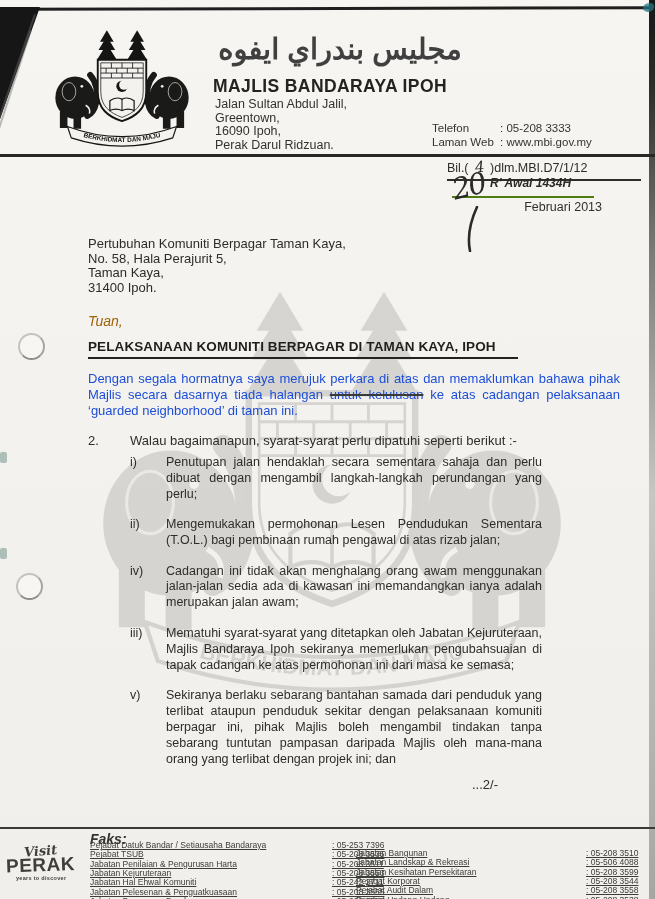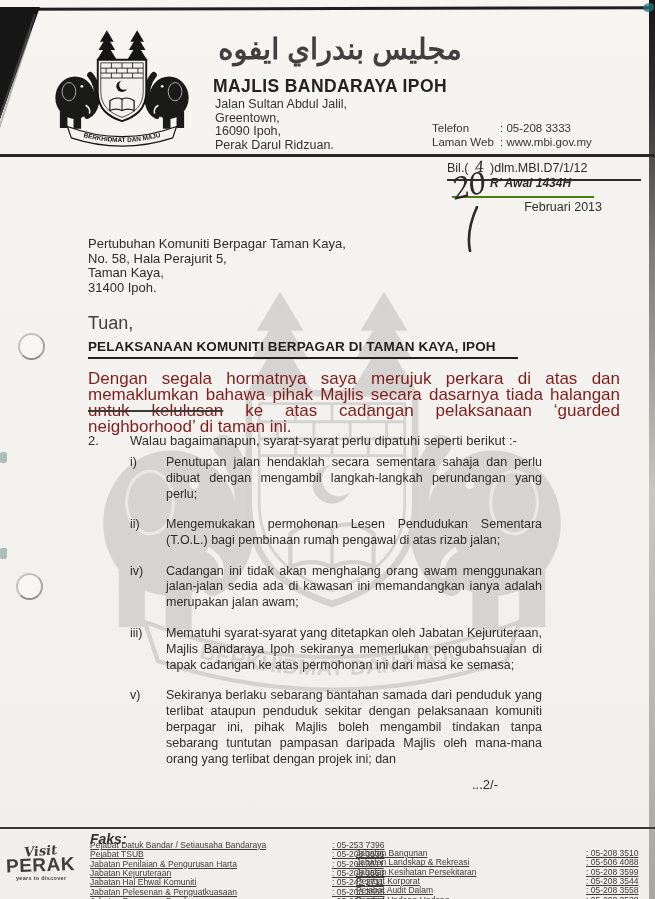--- a/index.html
+++ b/index.html
@@ -35,24 +35,24 @@
   .ref-line{position:absolute;left:447px;top:158px;width:194px;font-size:12.5px;color:#2c2c2a;border-bottom:2px solid #2e2e2c;padding-bottom:3px;}
   .hw{font-family:"DejaVu Serif",serif;font-style:italic;color:#2b2b29;}
   .hw-4{display:inline-block;font-size:15px;transform:rotate(-6deg);padding:0 6px;}
   .date-block{position:absolute;left:452px;top:176px;width:150px;}
   .hw-20{position:absolute;left:0;top:-7px;font-size:29px;transform:rotate(-14deg);letter-spacing:-2px;}
   .hijri{font-style:italic;font-size:12px;font-weight:bold;color:#29292..7;color:#2a2a28;padding-left:38px;border-bottom:2px solid #4d7c0f;padding-bottom:6px;width:104px;}
   .greg{font-size:12.5px;color:#2f2f2d;padding-left:38px;margin-top:2px;text-align:right;}
   .hw-slash{position:absolute;left:14px;top:30px;}
   
   .recipient{position:absolute;left:88px;top:237px;font-size:13px;line-height:14.6px;color:#2c2c2a;}
-  .salutation{position:absolute;left:88px;top:313px;font-size:18px;color:#404040;}
+  .salutation{position:absolute;left:88px;top:313px;font-size:14px;font-style:italic;color:#a16207;}
   .subject{position:absolute;left:88px;top:339px;font-size:13.5px;font-weight:bold;color:#1f1f1d;
     border-bottom:2.2px solid #222220;padding-bottom:3px;padding-right:22px;letter-spacing:.1px;}
-  .para1{position:absolute;left:88px;top:371px;width:532px;font-size:17px;line-height:15.9px;color:#7f1d1d;text-align:justify;}
+  .para1{position:absolute;left:88px;top:371px;width:532px;font-size:13px;line-height:15.9px;color:#1d4ed8;text-align:justify;}
   .strike{text-decoration:line-through;text-decoration-thickness:2px;text-decoration-color:#3a3a38;}
   .para2{position:absolute;left:88px;top:433px;width:540px;font-size:13px;color:#2d2d2b;display:flex;}
   .para2 .num{width:42px;}
   .conditions{position:absolute;left:130px;top:455px;width:414px;}
   .cond{display:flex;margin-bottom:14.5px;font-size:12.5px;line-height:15.9px;color:#2d2d2b;}
   .cond .num{width:36px;flex:none;}
   .cond .txt{width:376px;text-align:justify;}
   .page-marker{position:absolute;left:472px;top:777px;font-size:13px;color:#2d2d2b;}
   
   .watermark{position:absolute;left:72px;top:284px;opacity:.13;pointer-events:none;}

